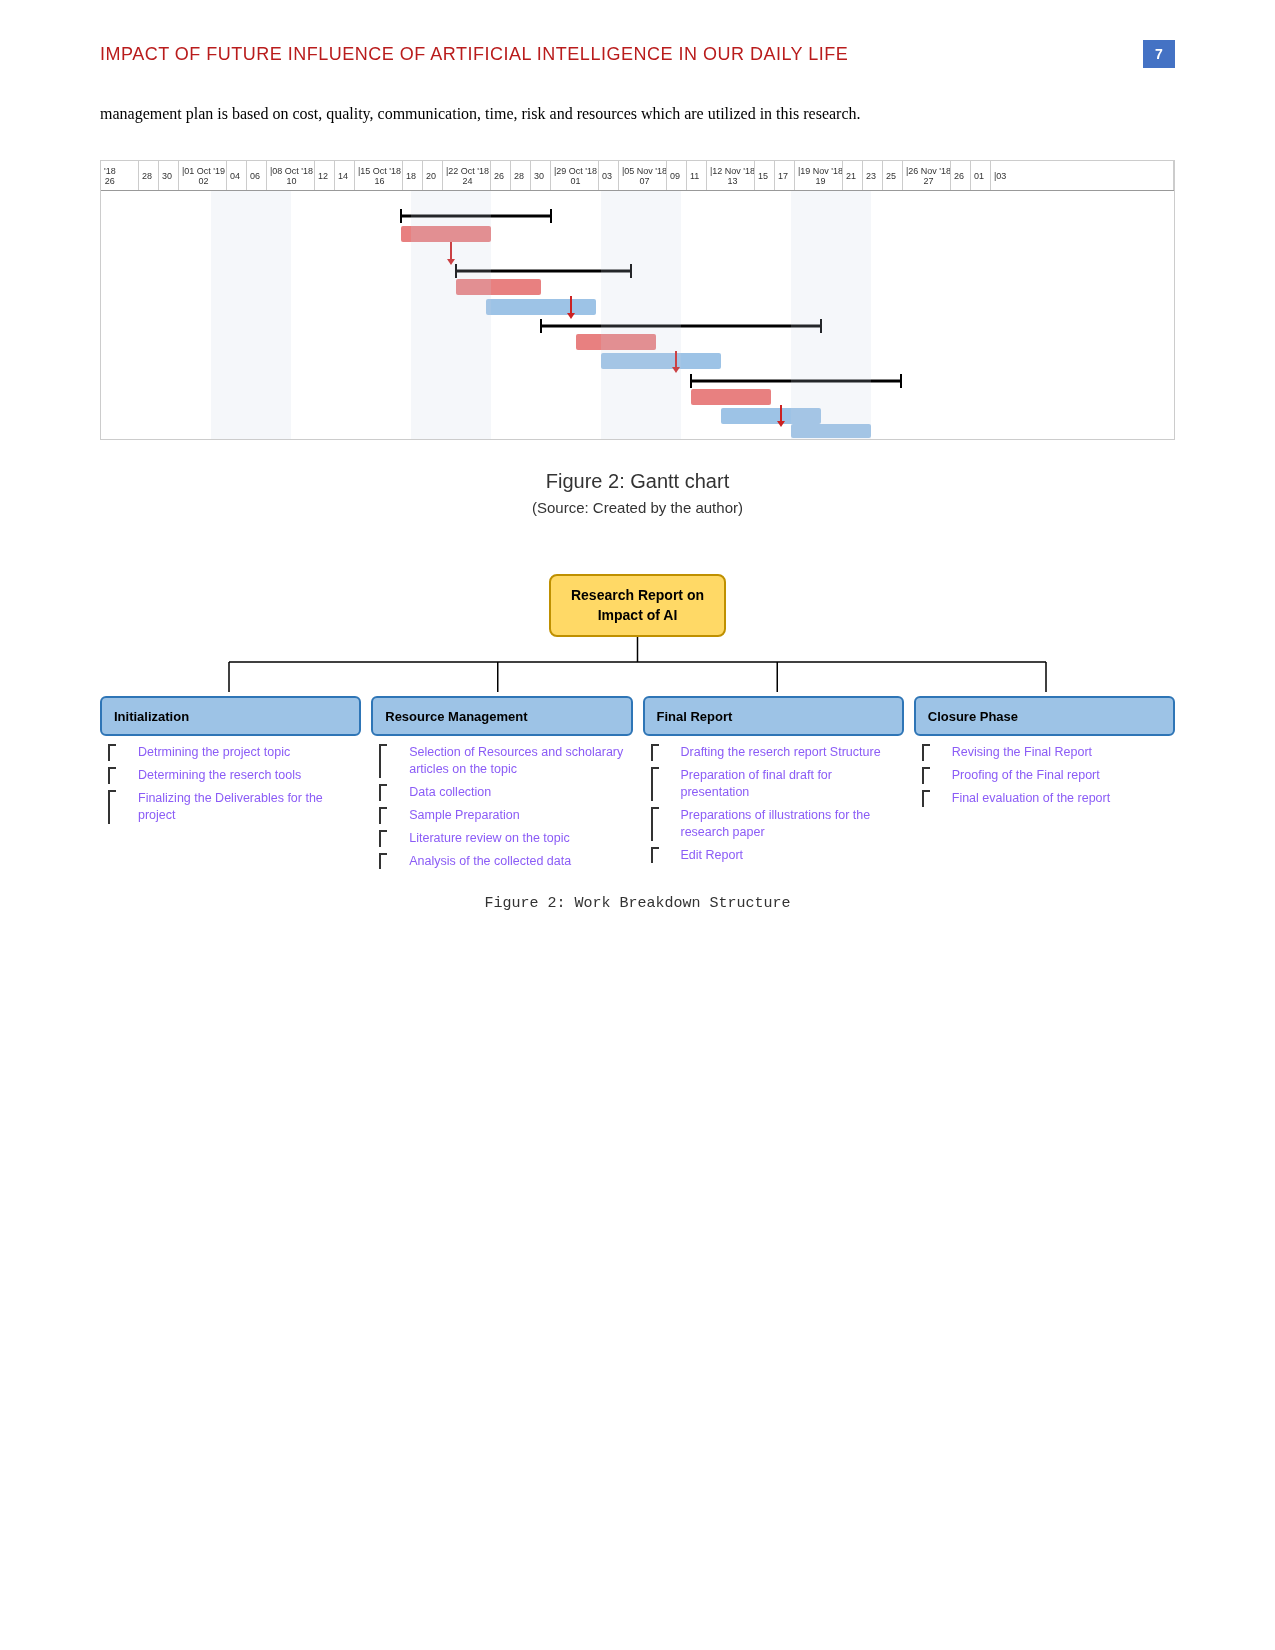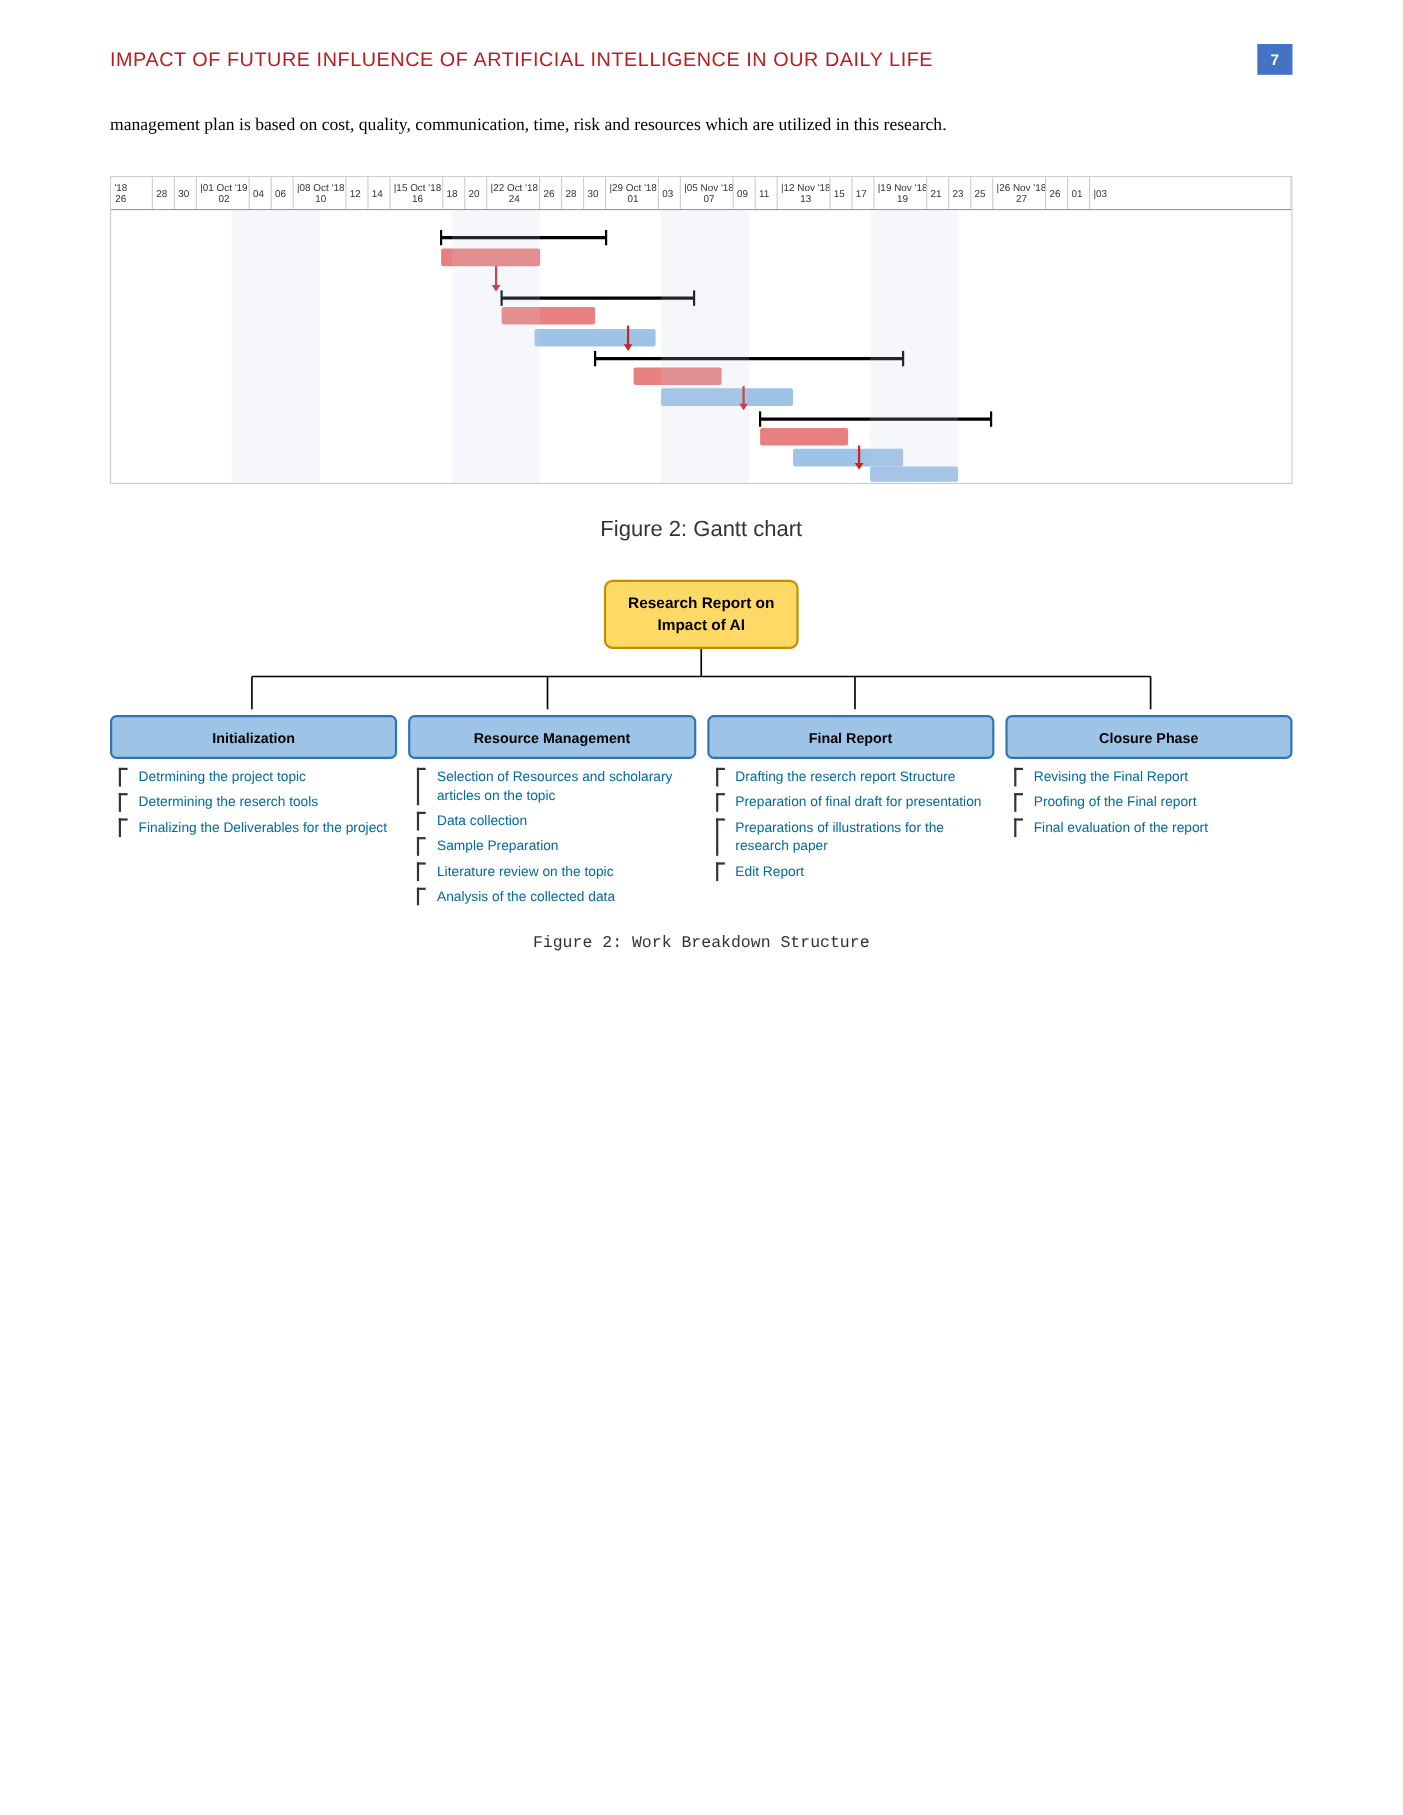--- a/index.html
+++ b/index.html
@@ -168,35 +168,34 @@
       font-size: 13px;
       font-family: Arial, sans-serif;
       font-weight: bold;
       color: #000;
       text-align: center;
       width: 100%;
       margin-bottom: 8px;
       min-height: 40px;
       display: flex;
       align-items: center;
-      justify-content: center;
     }
 
     .wbs-items {
       width: 100%;
       padding-left: 8px;
     }
 
     .wbs-item {
       font-size: 12.5px;
       font-family: Arial, sans-serif;
-      color: #0369a1;
+      color: #8b5cf6;
       margin-bottom: 6px;
       line-height: 1.35;
-      padding-left: 16px;
+      padding-left: 28px;
       position: relative;
       border-left: 2px solid #333;
     }
 
     .wbs-item::before {
       content: '';
       position: absolute;
       left: -2px;
       top: 0;
       width: 8px;
@@ -311,20 +310,21 @@
 
         <line x1="680" y1="214" x2="680" y2="232" stroke="#CC2222" stroke-width="2"></line>
         <polygon points="676,230 684,230 680,236" fill="#CC2222"></polygon>
 
         <rect x="690" y="233" width="80" height="14" fill="#9DC3E6" rx="2"></rect>
       </svg>
     </div>
   </div>
 
   <p class="figure-caption">Figure 2: Gantt chart</p>
+  <p class="figure-source">(Source: Created by the author)</p>
 
   <div class="wbs-container">
 
     
     <div class="wbs-root">
       <div class="wbs-root-box">
         <span>Research Report on</span><br>
         <span>Impact of AI</span>
       </div>
     </div>

